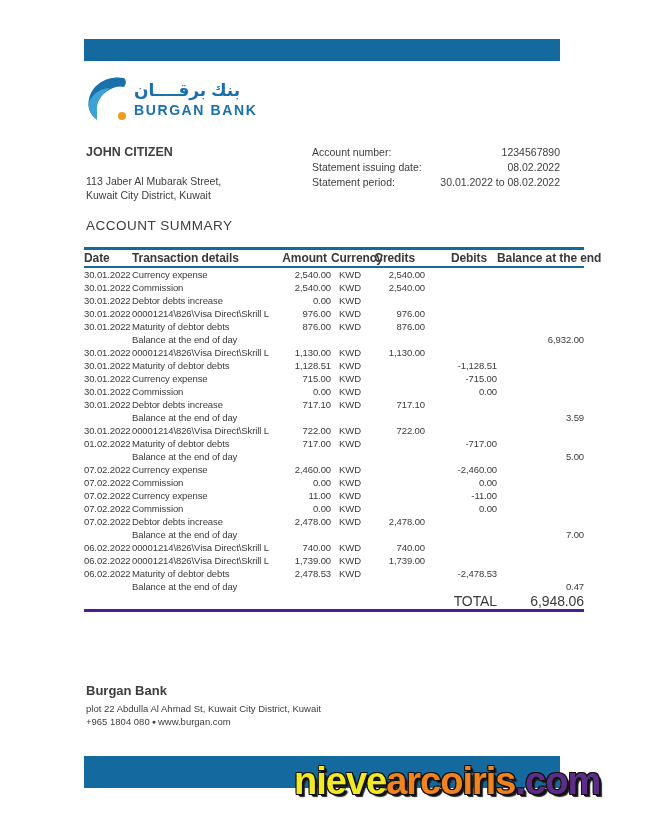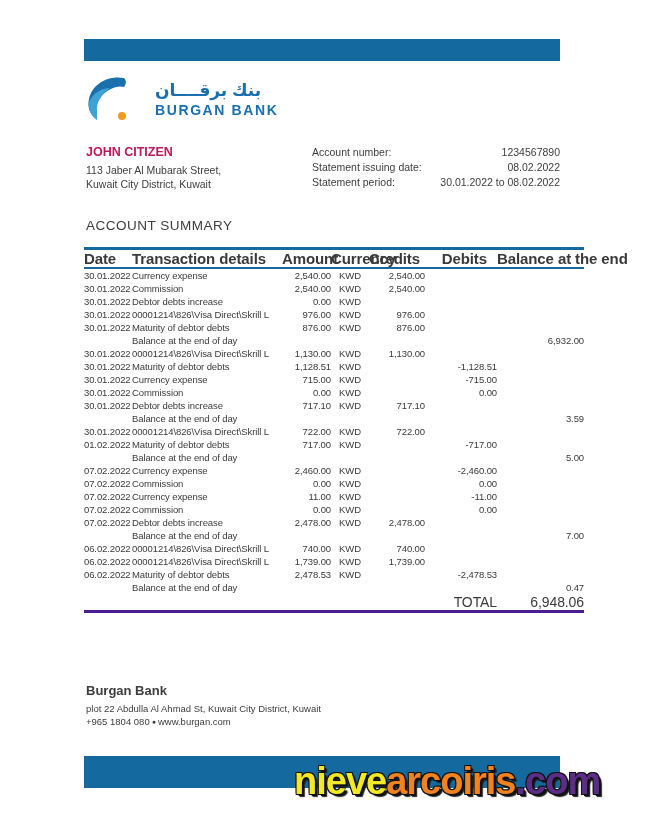--- a/index.html
+++ b/index.html
@@ -4,41 +4,41 @@
 <style>
   html,body { margin:0; padding:0; background:#ffffff; }
   .page {
     position:relative; width:650px; height:840px; background:#ffffff;
     overflow:hidden; color:#3a3a3a;
     font-family:"Liberation Sans","DejaVu Sans",sans-serif;
   }
   .top-bar { position:absolute; left:84px; top:39px; width:476px; height:22px; background:#146a9e; }
   .bottom-bar { position:absolute; left:84px; top:756px; width:476px; height:32px; background:#146a9e; }
 
-  .logo { position:absolute; left:84px; top:74px; display:flex; align-items:center; gap:25px; }
+  .logo { position:absolute; left:84px; top:74px; display:flex; align-items:center; gap:4px; }
   .logo svg { width:46px; height:50px; display:block; }
   .logo-text { display:flex; flex-direction:column; }
   .logo-arabic { font-size:17px; line-height:19px; color:#1a6fad; font-weight:bold; direction:rtl; text-align:left; }
   .logo-latin { font-size:14px; line-height:16px; color:#1a6fad; font-weight:bold; letter-spacing:1.6px; margin-top:2px; }
 
   .info-row { position:absolute; left:86px; top:145px; width:474px; display:flex; justify-content:space-between; }
-  .customer-name { font-size:12.5px; font-weight:bold; color:#be185d; margin-bottom:4px; }
+  .customer-name { font-size:12.5px; font-weight:bold; color:#404040; margin-bottom:15px; }
   .cust-line { font-size:10.5px; line-height:14px; color:#3d3d3d; }
   .account { width:248px; font-size:10.5px; color:#3d3d3d; }
   .acct-row { display:flex; justify-content:space-between; line-height:14.8px; }
 
   .section-title { position:absolute; left:86px; top:218px; margin:0; font-size:13.5px; font-weight:normal; letter-spacing:0.5px; color:#3d3d3d; }
 
   .stmt-table {
     position:absolute; left:84px; top:247px; width:476px;
     border-collapse:collapse; table-layout:fixed;
     font-size:9.5px; letter-spacing:-0.1px; color:#3a3a3a;
     border-top:3px solid #146a9e;
   }
-  .stmt-table th { font-size:15px; font-weight:bold; height:16px; border-bottom:2px solid #146a9e; padding:0; white-space:nowrap; }
+  .stmt-table th { font-size:12px; font-weight:bold; height:16px; border-bottom:2px solid #146a9e; padding:0; white-space:nowrap; }
   .stmt-table td { height:13px; padding:0; white-space:nowrap; }
   .col-date    { width:48px;  text-align:left; }
   .col-details { width:150px; text-align:left; }
   .col-amount  { width:45px;  text-align:right; }
   .col-currency{ width:38px;  text-align:center; }
   .col-credits { width:46px;  text-align:right; }
   .col-debits  { width:62px;  text-align:right; }
   .col-balance { width:87px;  text-align:right; }
   th.col-credits, th.col-debits { padding-right:10px; }
   th.col-amount { padding-right:4px; }

